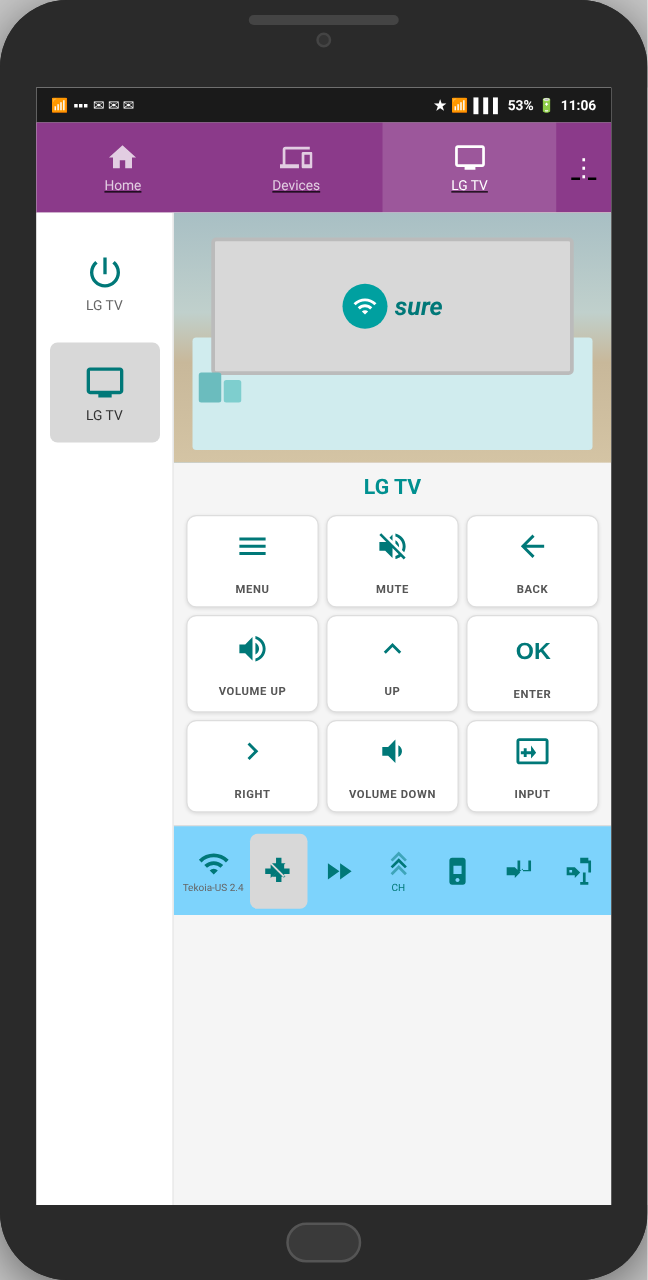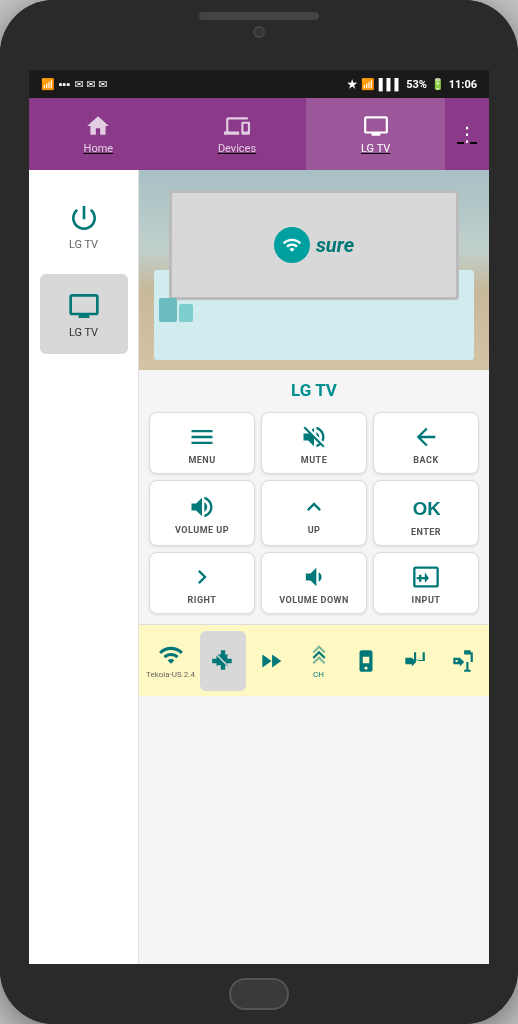--- a/index.html
+++ b/index.html
@@ -262,21 +262,21 @@
 
     .remote-btn {
       background: #fff;
       border: 1px solid #ddd;
       border-radius: 8px;
       display: flex;
       flex-direction: column;
       align-items: center;
       justify-content: center;
       padding: 10px 4px 8px;
-      gap: 4px;
+      gap: 16px;
       cursor: pointer;
       box-shadow: 0 1px 3px rgba(0,0,0,0.1);
     }
 
     .remote-btn svg {
       width: 28px;
       height: 28px;
       fill: #007878;
     }
 
@@ -287,21 +287,21 @@
       letter-spacing: 0.5px;
     }
 
     .remote-btn.ok-btn svg {
       width: 36px;
       height: 36px;
     }
 
     
     .bottom-toolbar {
-      background: #fef9c3;
+      background: #7dd3fc;
       border-top: 1px solid #ddd;
       display: flex;
       align-items: center;
       height: 72px;
       padding: 0 4px;
       flex-shrink: 0;
       gap: 2px;
     }
 
     .toolbar-item {

